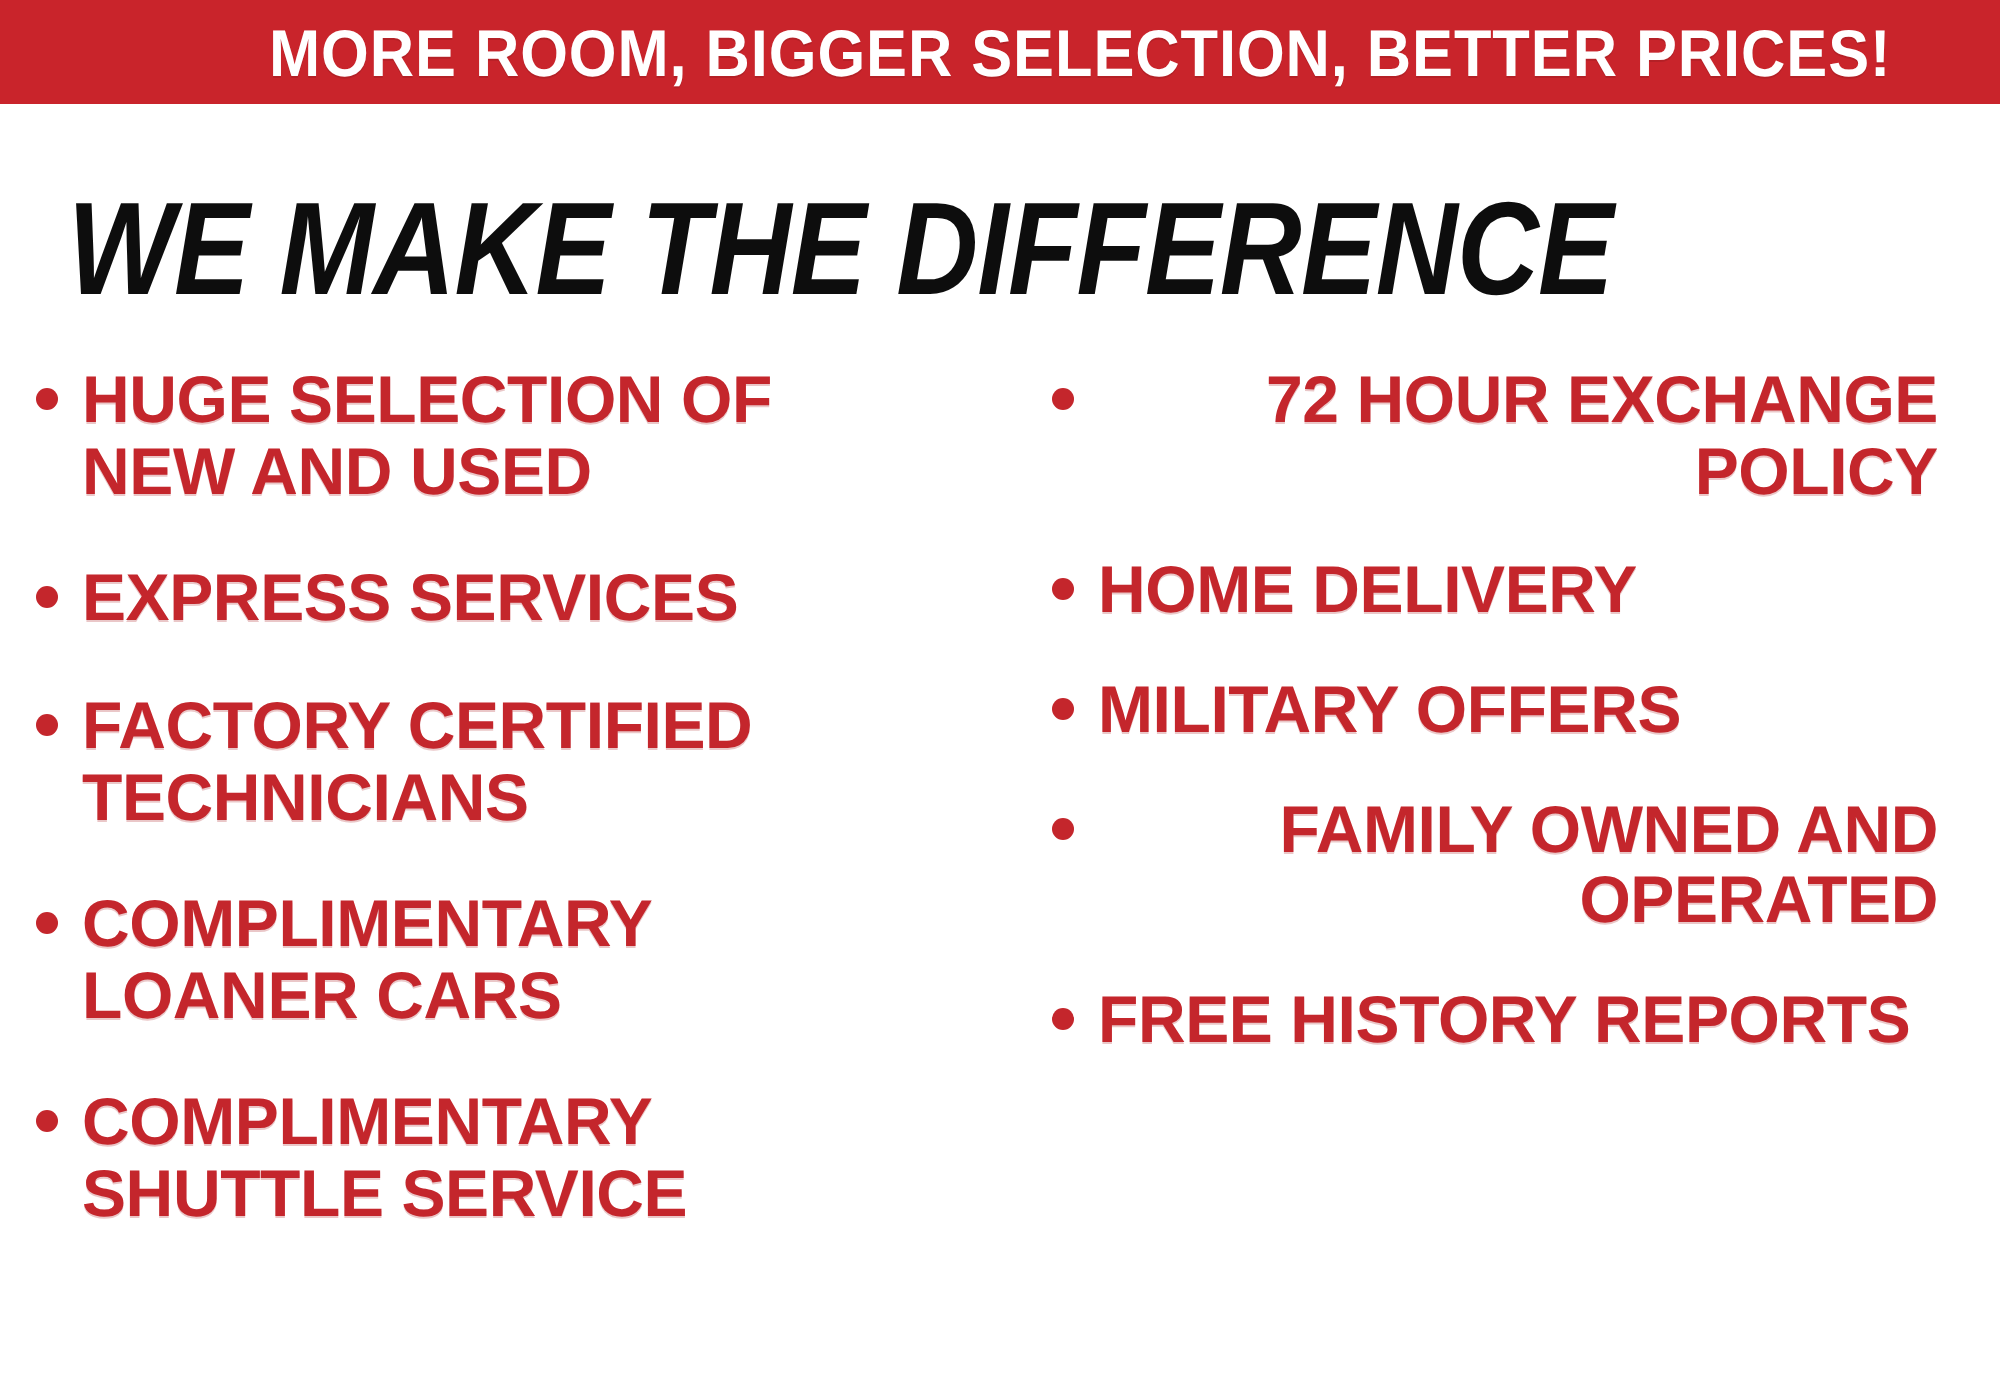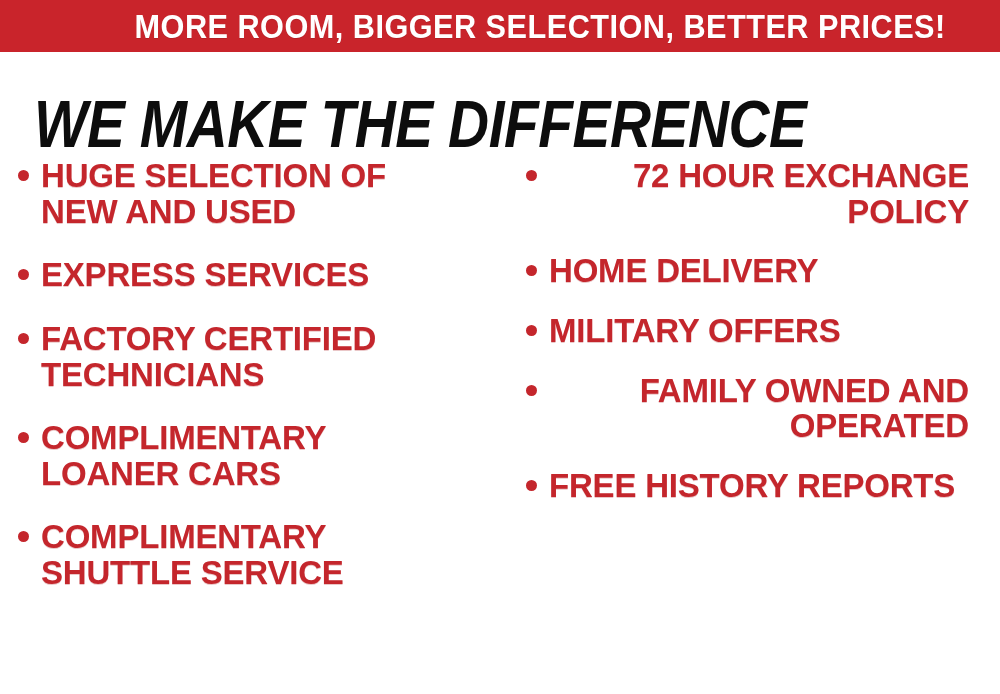--- a/index.html
+++ b/index.html
@@ -72,20 +72,21 @@
     position: absolute;
     left: 0;
     top: 158px;
     width: 1000px;
     height: 536px;
     display: flex;
     align-items: flex-start;
   }
   .column {
     box-sizing: border-box;
+    margin-top: 24px;
   }
   .column-left {
     width: 506px;
     padding-left: 18px;
   }
   .column-right {
     width: 494px;
     padding-left: 20px;
   }
 

